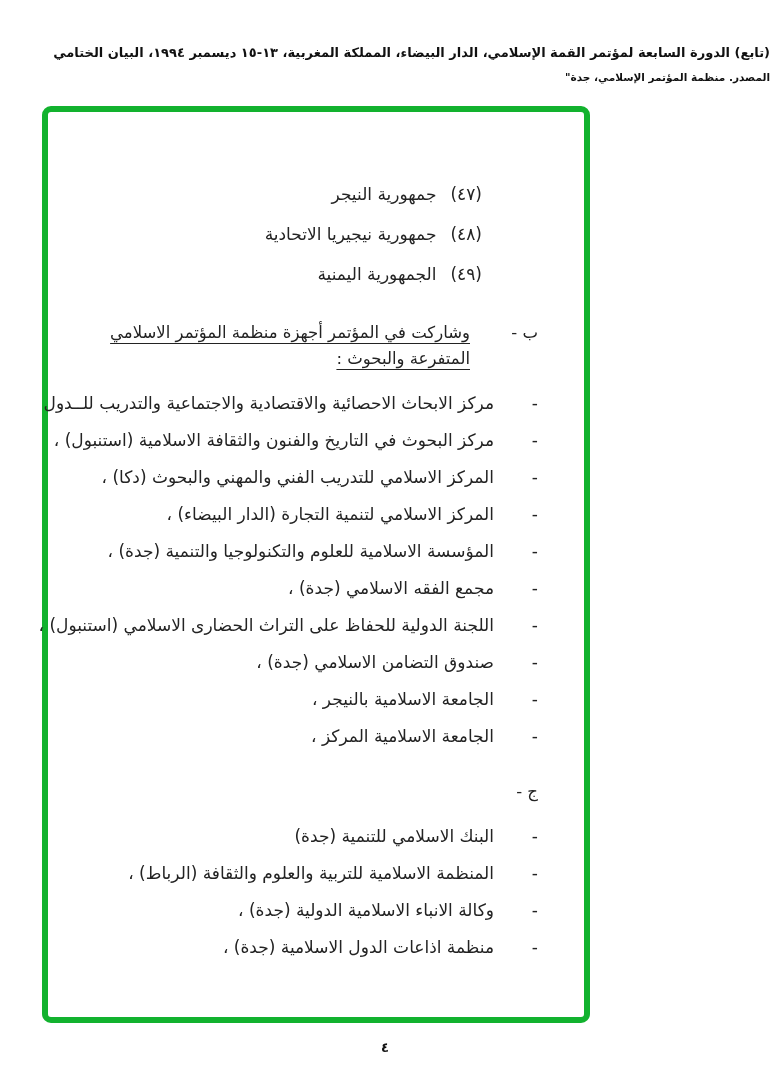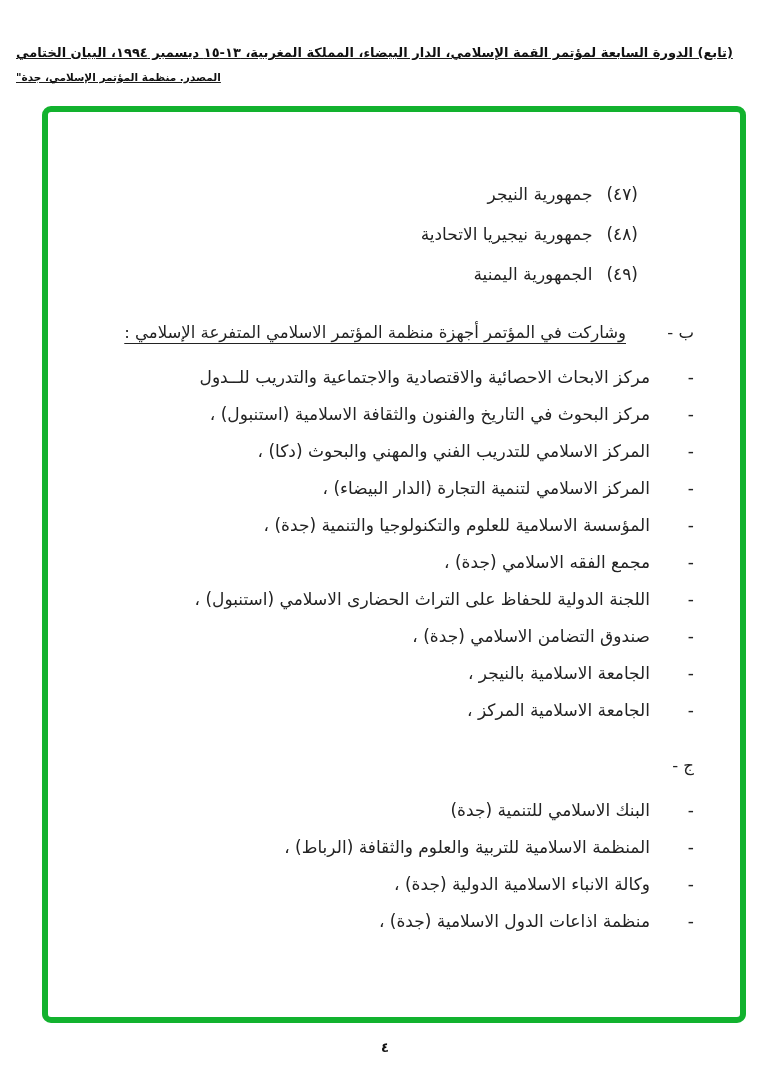--- a/index.html
+++ b/index.html
@@ -6,27 +6,27 @@
   body {
     width: 770px; height: 1087px;
     background: #ffffff;
     font-family: "DejaVu Sans", sans-serif;
     color: #1d1d1d;
     position: relative;
     overflow: hidden;
   }
   .doc-header {
     position: absolute; top: 44px; left: 16px; right: 0;
-    text-align: left; font-weight: bold; direction: rtl; text-decoration: underline;
+    text-align: right; font-weight: bold; direction: rtl;
   }
   .h1 { font-size: 13px; line-height: 17px; color: #111; }
   .h2 { font-size: 10.5px; margin-top: 10px; color: #111; }
   .frame {
     position: absolute; left: 42px; top: 106px;
-    width: 704px; height: 917px;
+    width: 548px; height: 917px;
     box-sizing: border-box;
     border: 6px solid #12b22e;
     border-radius: 9px;
     background: #ffffff;
   }
   .doc {
     position: absolute; inset: 0;
     padding: 62px 46px 0 36px;
     direction: rtl;
     font-size: 17px;
@@ -81,21 +81,21 @@
             <span class="num">(٤٨)</span><span class="cname">جمهورية نيجيريا الاتحادية</span>
           </div>
 
           <div class="country-row">
             <span class="num">(٤٩)</span><span class="cname">الجمهورية اليمنية</span>
           </div>
         </div>
 
       <div class="sec-heading sec-b">
         <span class="marker">ب -</span>
-        <span class="htext">وشاركت في المؤتمر أجهزة منظمة المؤتمر الاسلامي المتفرعة الإسلامي :</span>
+        <span class="htext">وشاركت في المؤتمر أجهزة منظمة المؤتمر الاسلامي المتفرعة والبحوث :</span>
       </div>
 
       <div class="items">
 
           <div class="item-row">
             <span class="dash">-</span>
             <span class="itext">مركز الابحاث الاحصائية والاقتصادية والاجتماعية والتدريب للــدول</span>
           </div>
 
 

